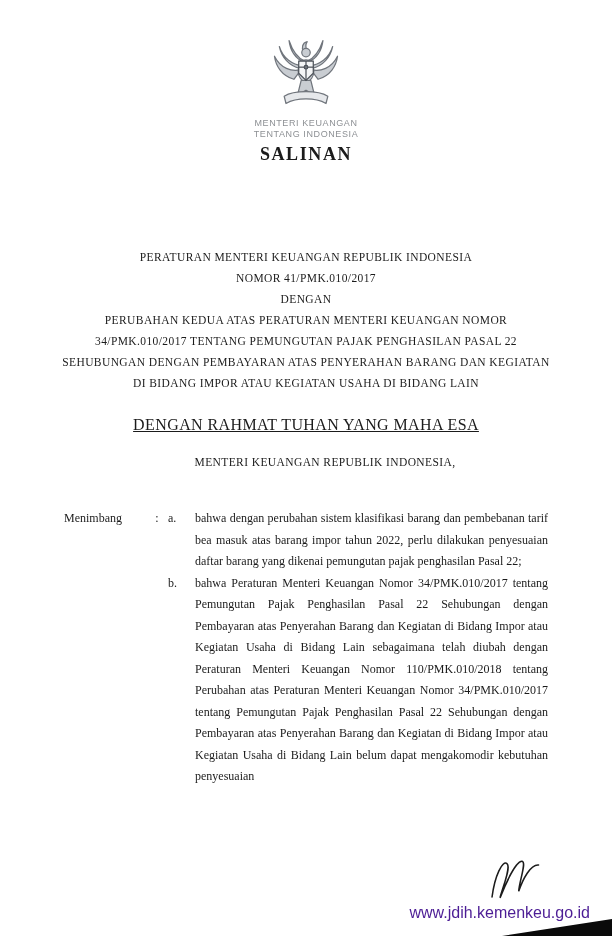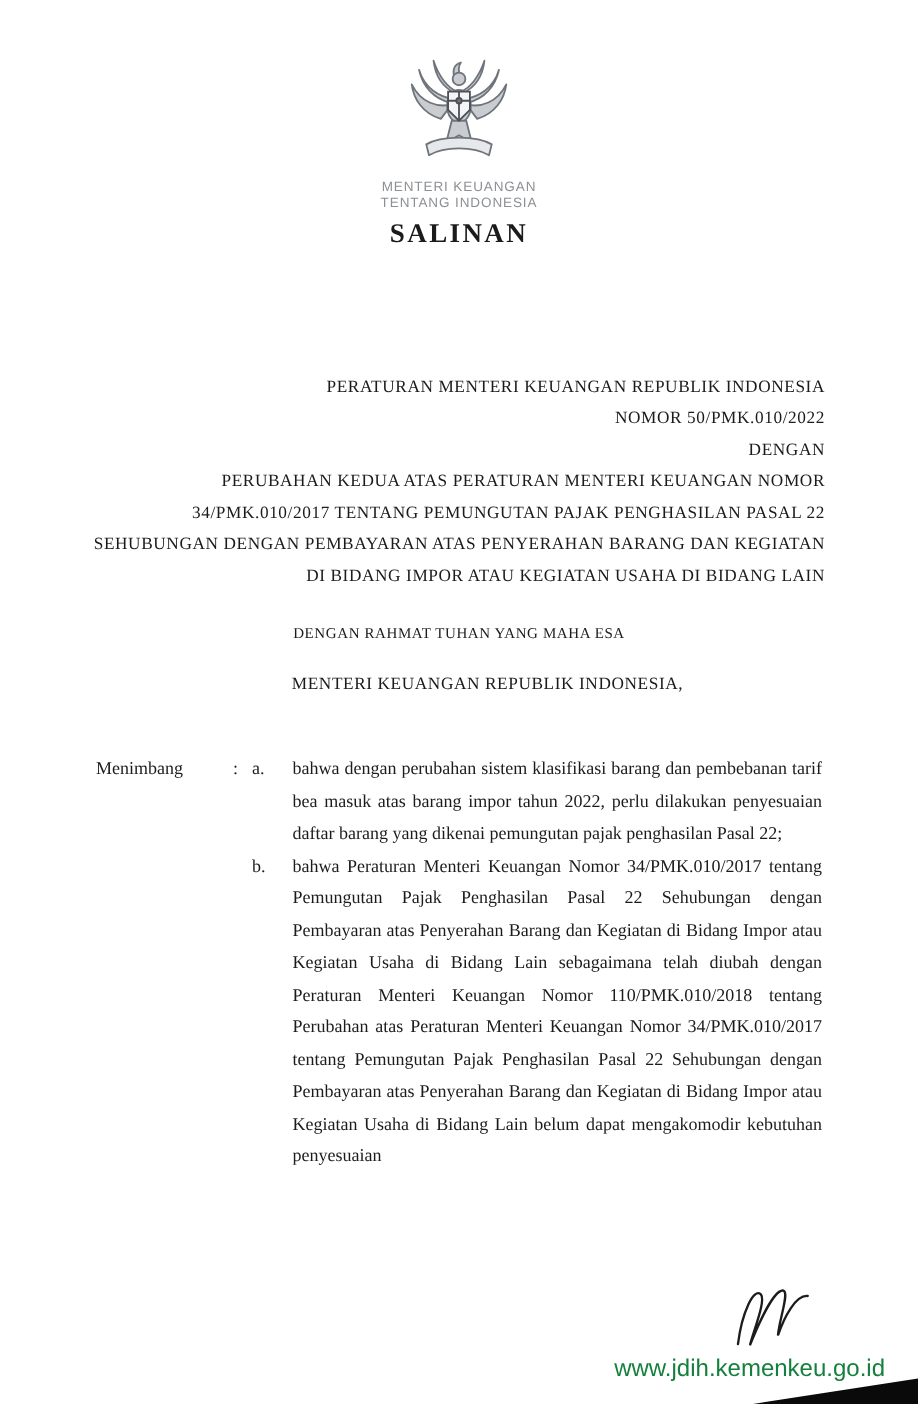--- a/index.html
+++ b/index.html
@@ -26,25 +26,25 @@
     text-align:center;
     font-size:18px; font-weight:bold;
     letter-spacing:1.6px;
     margin-top:4px;
   }
 
   
   .title-block {
     margin-top:82px;
     padding:0 62px;
-    text-align:right;
+    text-align:center;
     font-size:11.5px; line-height:21px;
     letter-spacing:.4px;
   }
-  .grace   { text-align:center; font-size:10px; letter-spacing:.4px; margin-top:22px; }
+  .grace   { text-align:center; font-size:16px; letter-spacing:.4px; margin-top:22px;text-decoration:underline; }
   .minister{ text-align:center; font-size:11.5px; letter-spacing:.4px; margin-top:22px;padding-left:38px; }
 
   
   .body-block {
     margin-top:40px;
     padding:0 64px;
     font-size:12px; line-height:21.5px;
   }
   .consider-row { display:flex; align-items:flex-start; }
   .consider-label { width:82px; flex:0 0 82px; }
@@ -55,21 +55,21 @@
   .item-text { flex:1; text-align:justify; }
 
   
   .paraf {
     position:absolute; right:62px; bottom:30px;
     transform:rotate(-8deg);
   }
   .site-url {
     position:absolute; right:22px; bottom:14px;
     font-family:"Liberation Sans", sans-serif;
-    font-size:16px; color:#15803d;
+    font-size:16px; color:#4c1d95;
   }
   .corner-mark {
     position:absolute; right:0; bottom:0;
     width:0; height:0;
     border-bottom:17px solid #0a0a0a;
     border-left:110px solid transparent;
   }
 </style>
 </head>
 <body>
@@ -102,21 +102,21 @@
     </span>
     <div class="ministry">
       <div>MENTERI KEUANGAN</div>
       <div>TENTANG INDONESIA</div>
     </div>
     <div class="salinan">SALINAN</div>
   </div>
 
   <div class="title-block">
     <div>PERATURAN MENTERI KEUANGAN REPUBLIK INDONESIA</div>
-    <div>NOMOR  50/PMK.010/2022</div>
+    <div>NOMOR  41/PMK.010/2017</div>
     <div>DENGAN</div>
     <div>PERUBAHAN KEDUA ATAS PERATURAN MENTERI KEUANGAN NOMOR 34/PMK.010/2017 TENTANG PEMUNGUTAN PAJAK PENGHASILAN PASAL 22 SEHUBUNGAN DENGAN PEMBAYARAN ATAS PENYERAHAN BARANG DAN KEGIATAN DI BIDANG IMPOR ATAU KEGIATAN USAHA DI BIDANG LAIN</div>
   </div>
 
   <div class="grace">DENGAN RAHMAT TUHAN YANG MAHA ESA</div>
   <div class="minister">MENTERI KEUANGAN REPUBLIK INDONESIA,</div>
 
   <div class="body-block">
     <div class="consider-row">
       <div class="consider-label">Menimbang</div>

